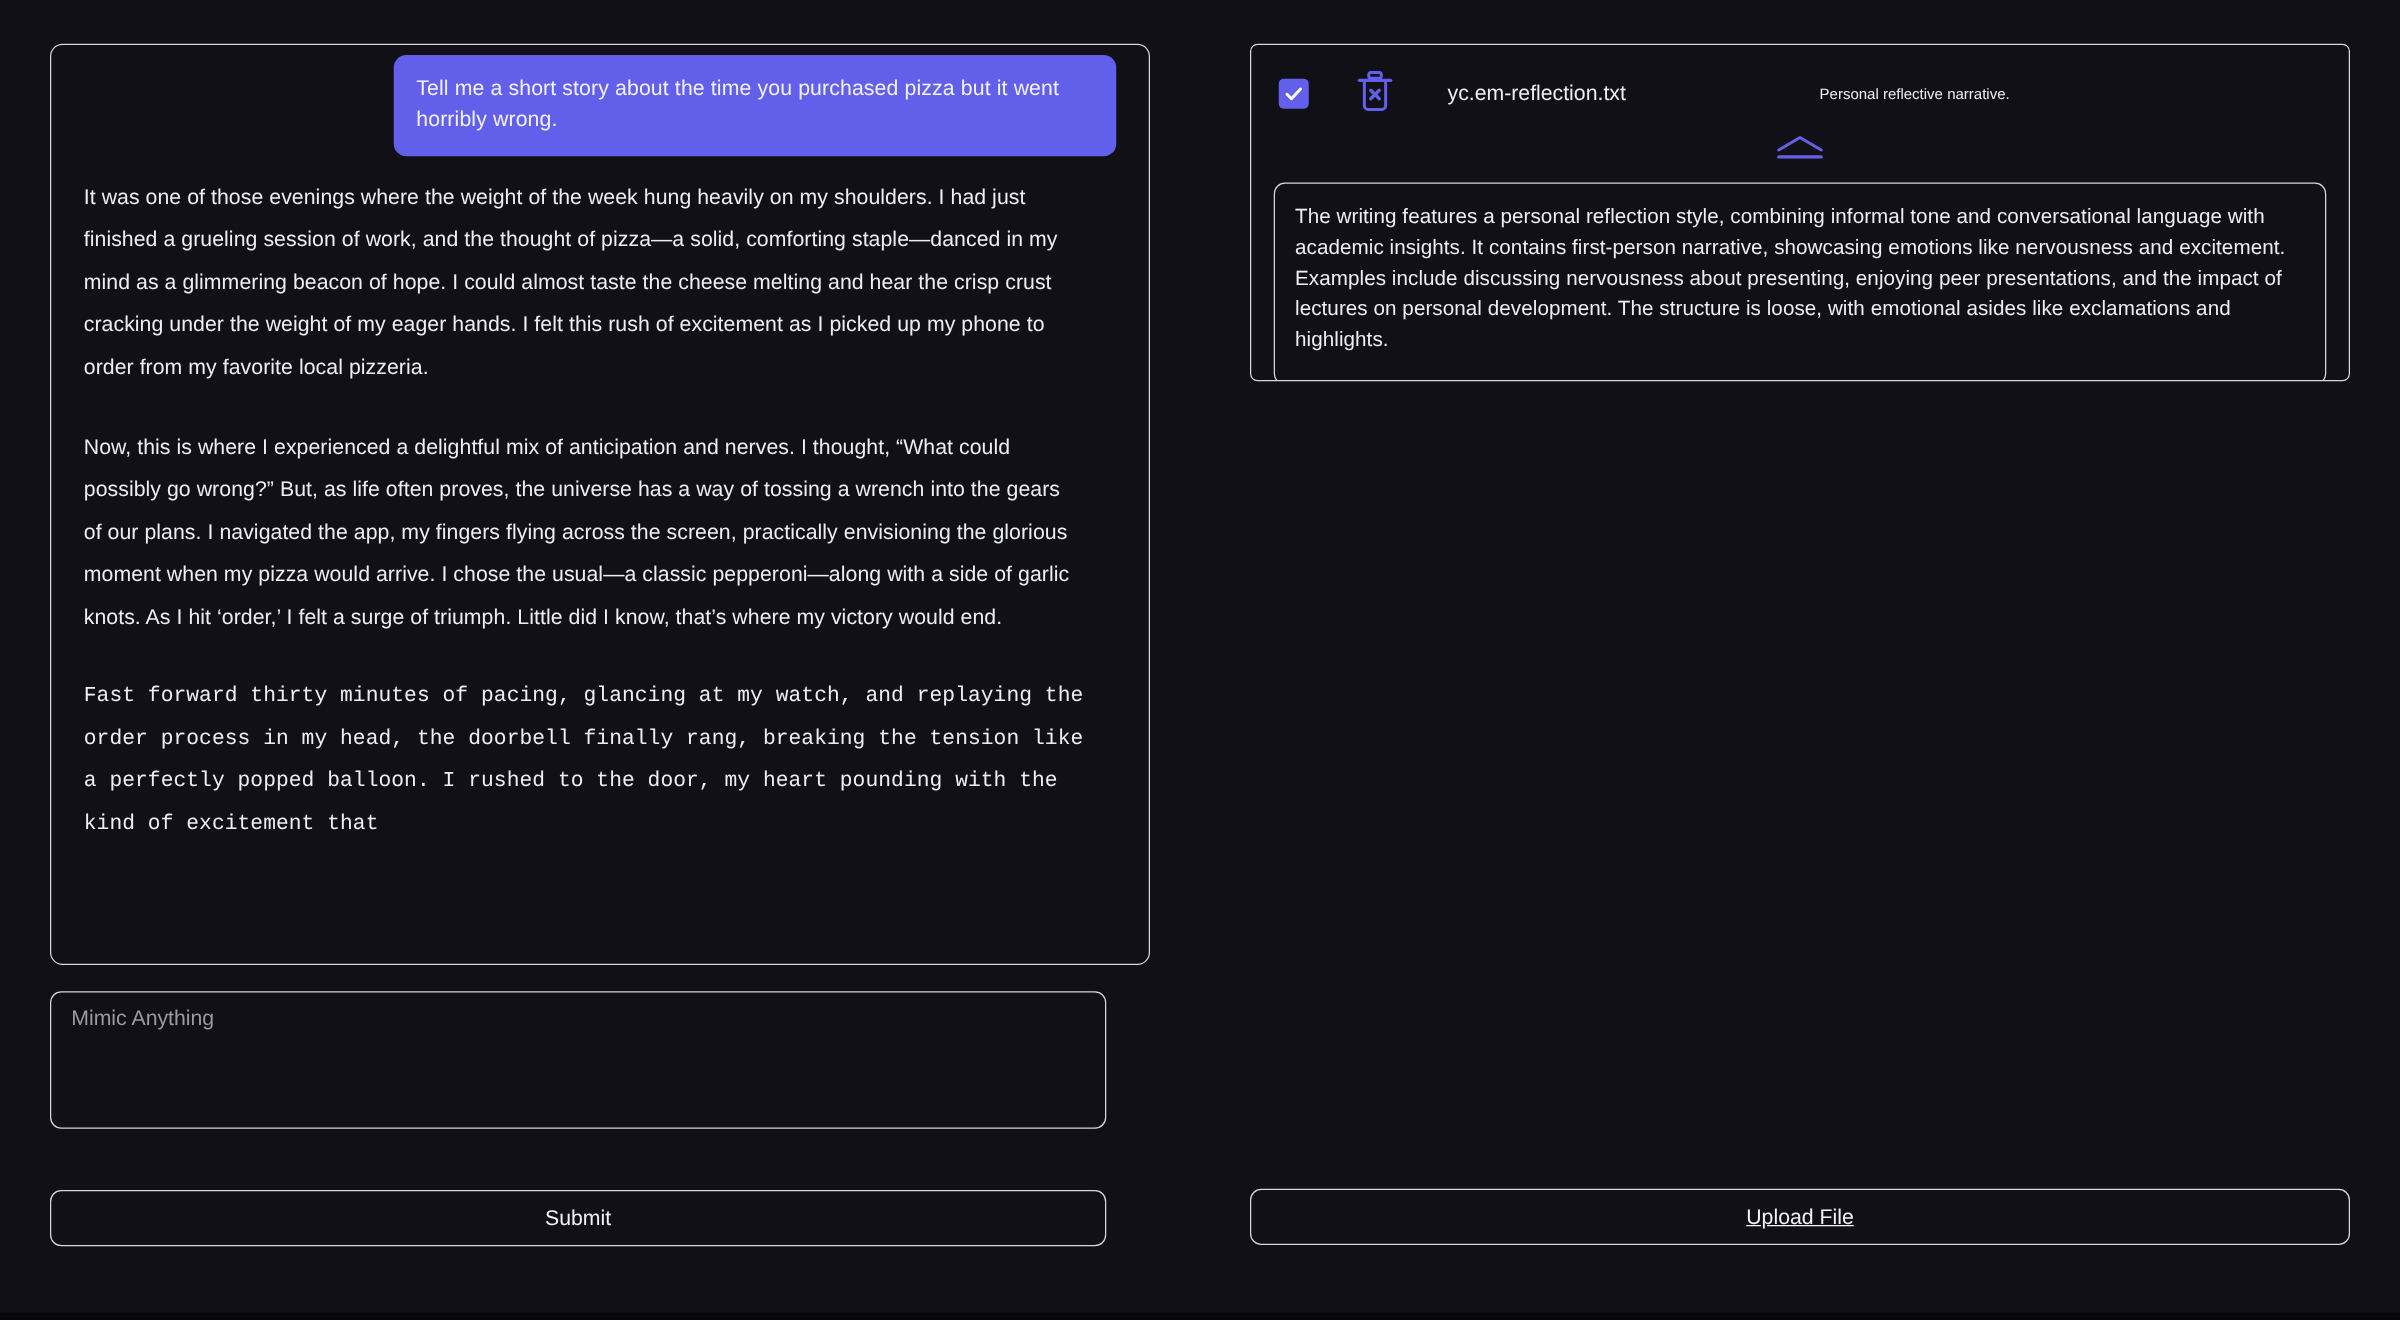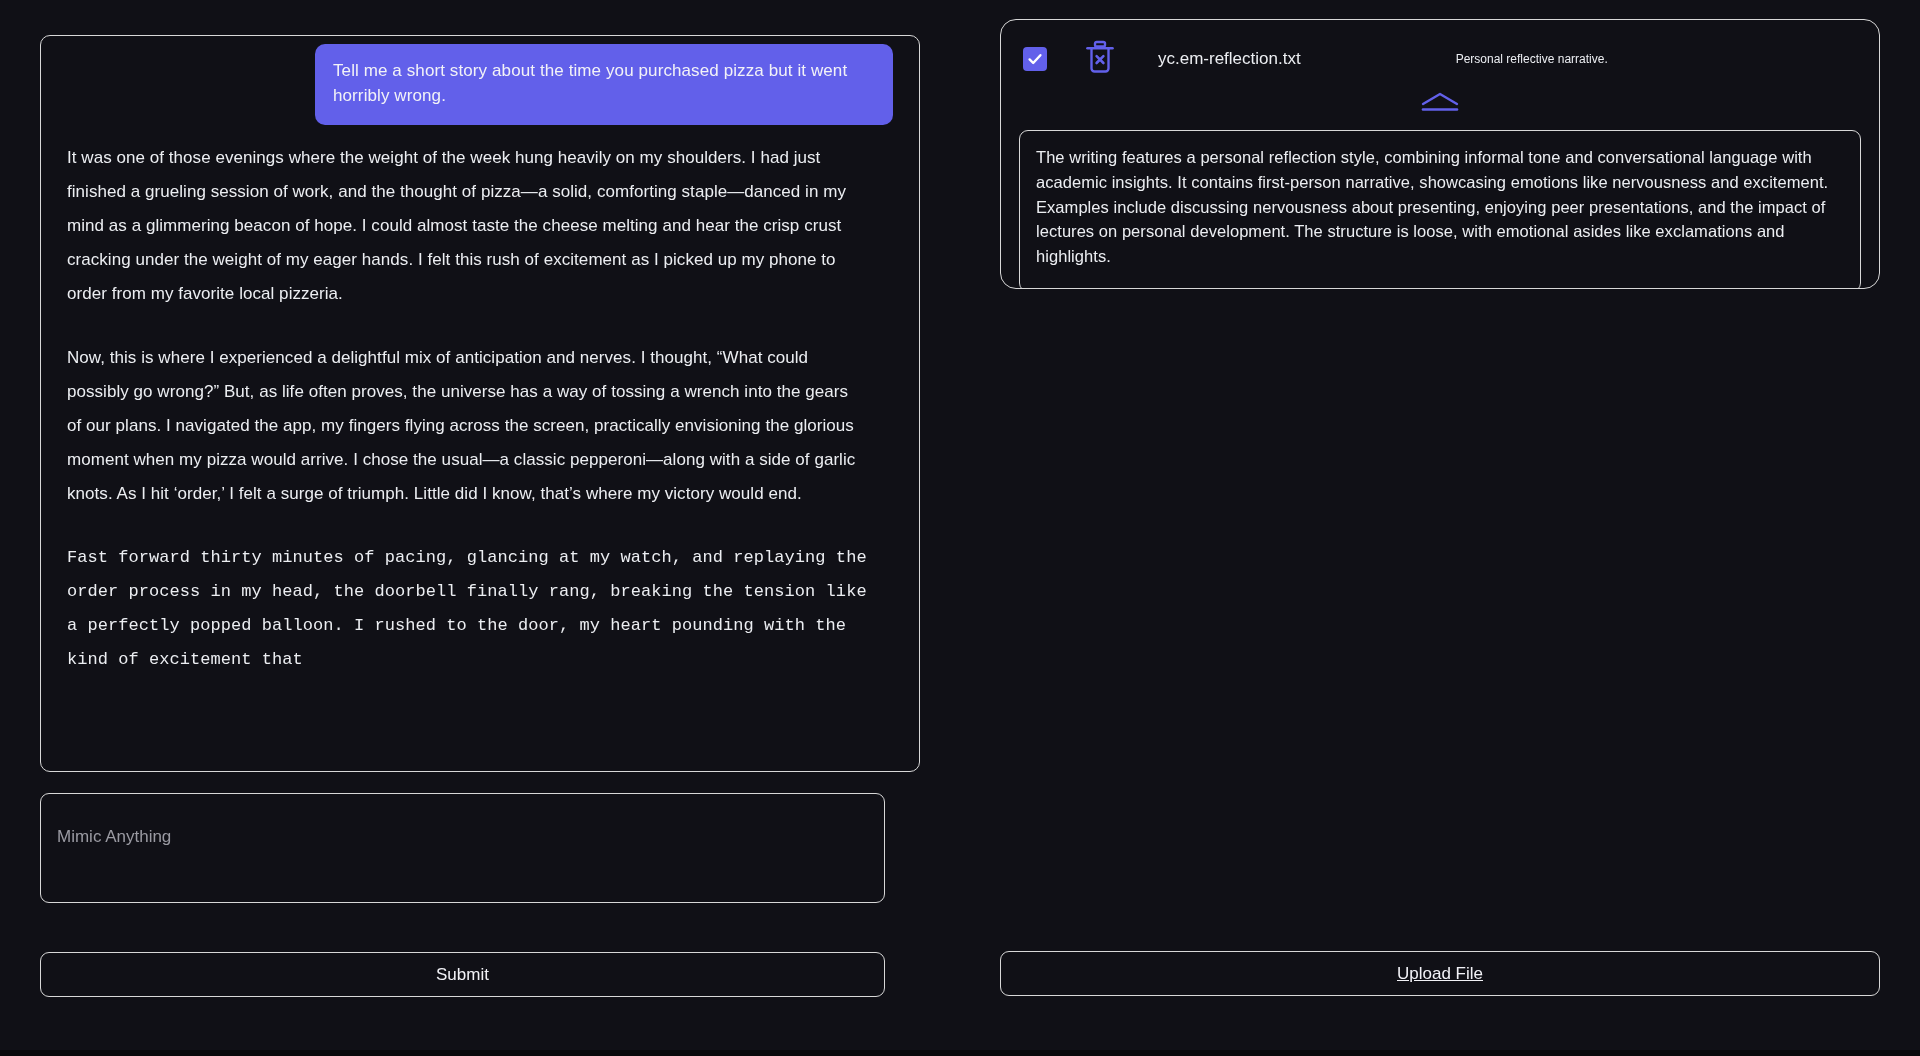--- a/index.html
+++ b/index.html
@@ -84,21 +84,21 @@
   .assistant-text p { margin: 0 0 30px 0; max-width: 800px; }
   .assistant-text p:last-child { margin-bottom: 0; font-family: Liberation Mono, monospace; }
 
   
   .prompt-box {
     position: absolute;
     top: 793px;
     left: 0;
     width: 845px;
     height: 110px;
-    padding: 32px 16px;
+    padding: 10px 16px;
     border-radius: 9px;
   }
 
   .prompt-placeholder {
     color: #9a9aa2;
     font-size: 17px;
     line-height: 1.3;
   }
 
   
@@ -125,25 +125,25 @@
     position: absolute;
     top: 951px;
     left: 0;
     width: 880px;
     text-decoration: underline;
   }
 
   
   .file-card {
     position: absolute;
-    top: 19px;
+    top: 35px;
     left: 0;
     width: 880px;
     height: 270px;
-    border-radius: 16px;
+    border-radius: 6px;
     padding: 0;
     overflow: hidden;
   }
 
   .file-row {
     display: flex;
     align-items: center;
     height: 78px;
     padding: 0 0 0 22px;
   }

